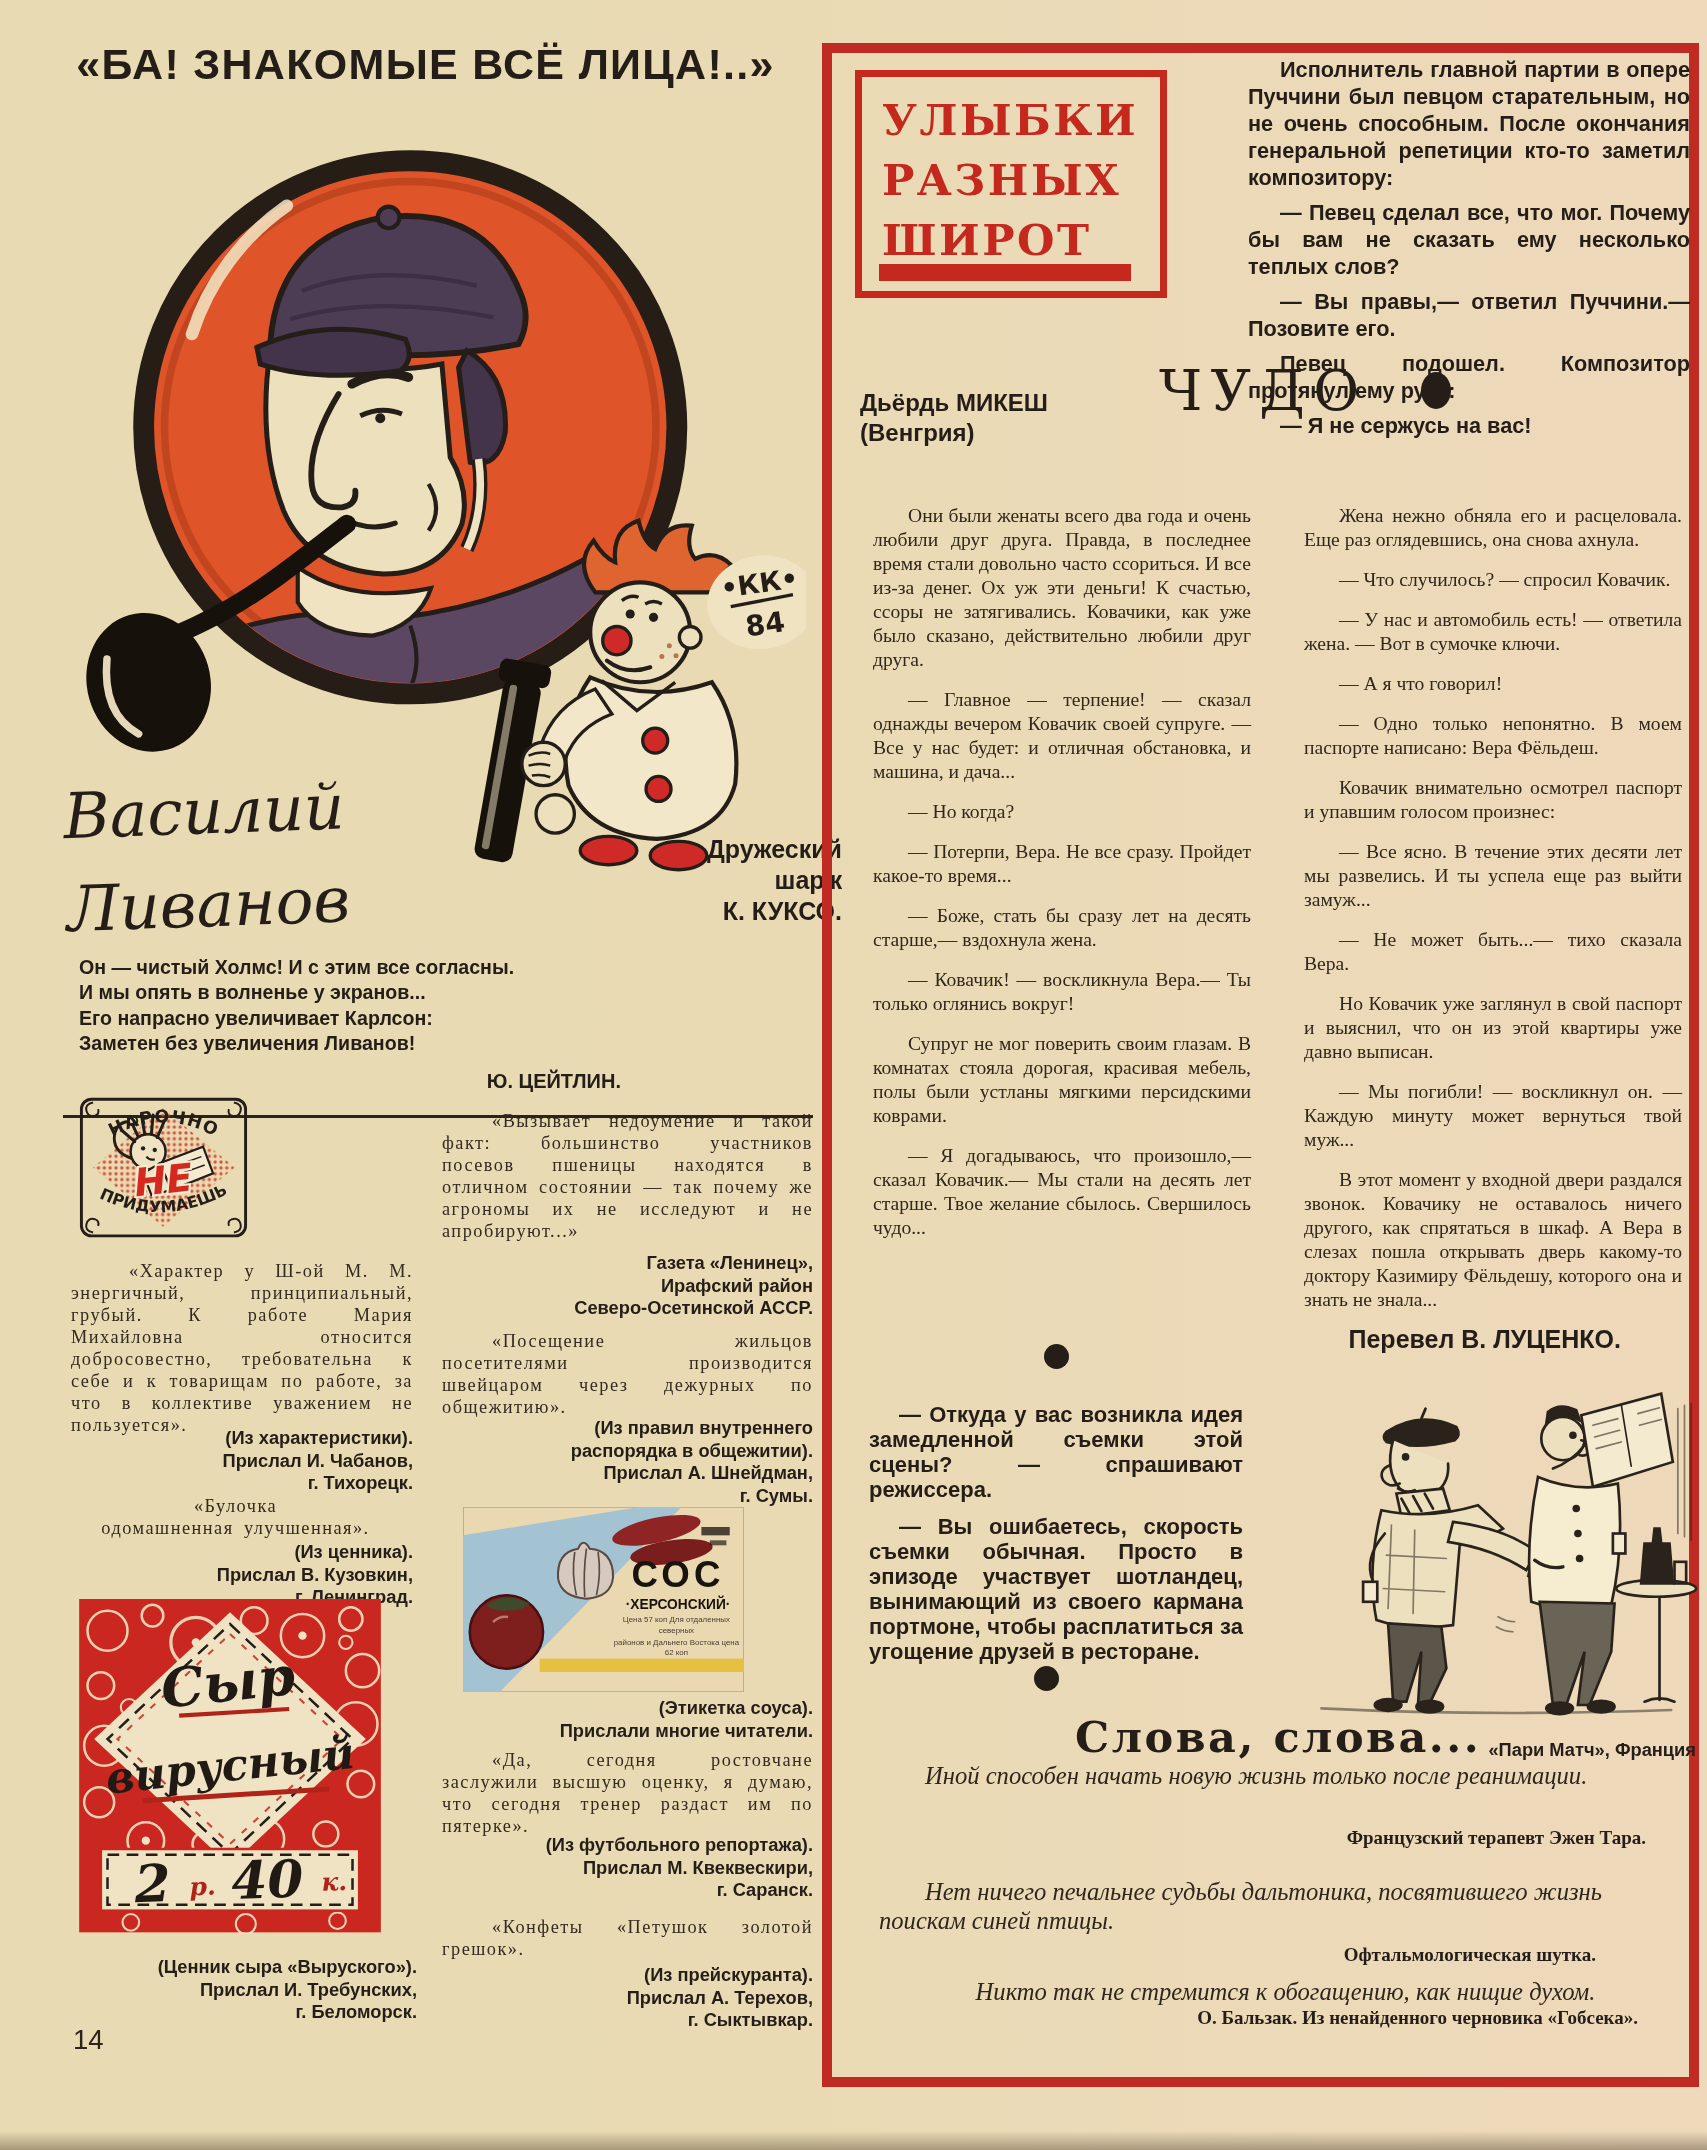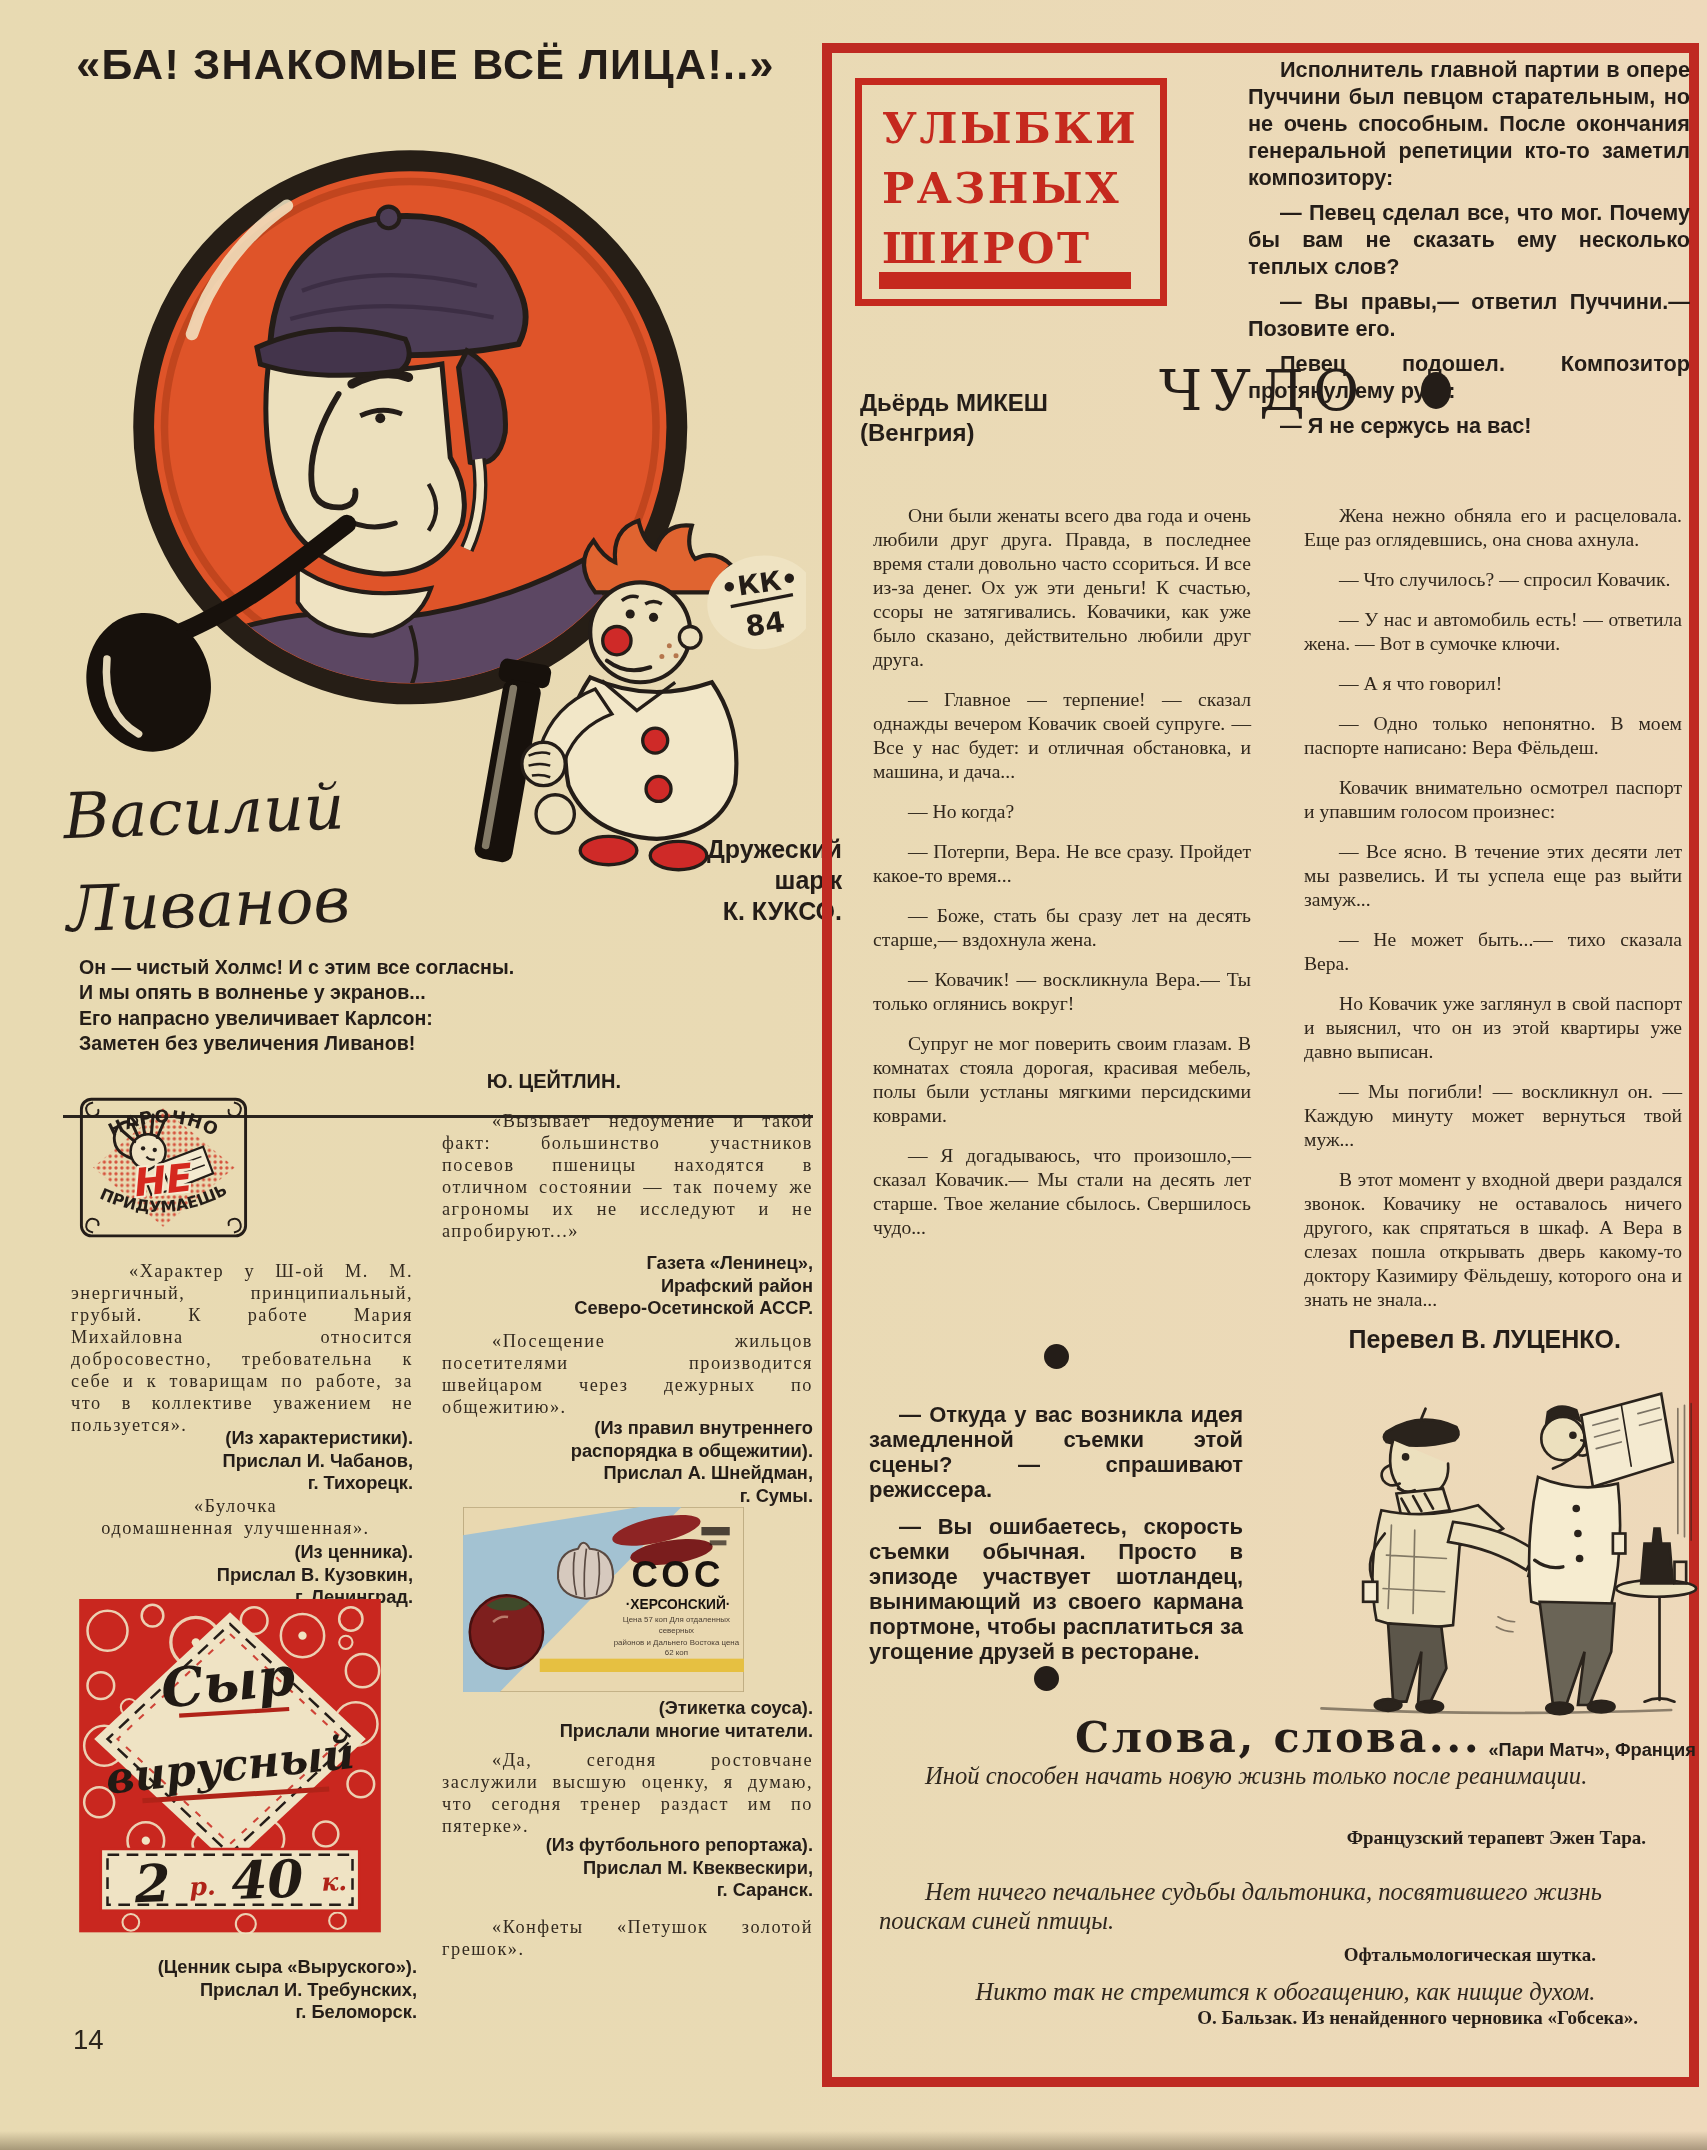--- a/index.html
+++ b/index.html
@@ -25,21 +25,21 @@
   #poem-author{left:79px;top:1070px;width:542px;font-size:20px;color:#241d18;}
   #poem-rule{left:63px;top:1115px;width:750px;height:2.5px;background:#2a241e;}
 
   .quote{font-size:18.3px;line-height:22px;letter-spacing:1.5px;word-spacing:4.2px;color:#332a20;}
   .quote.just{text-align:justify;}
   .qcap{font-family:"Liberation Sans","DejaVu Sans",sans-serif;font-weight:700;
         font-size:18.3px;line-height:22.5px;color:#241d18;}
   #page-num{left:73px;top:2024px;font-family:"Liberation Sans",sans-serif;font-size:27.5px;color:#2b241c;}
 
   #red-box{left:822px;top:43px;width:877px;height:2044px;border:10px solid #bf2a22;box-sizing:border-box;}
-  #rubric-box{left:855px;top:70px;width:312px;height:228px;border:7.5px solid #c5291e;box-sizing:border-box;margin-top:8px;}
+  #rubric-box{left:855px;top:70px;width:312px;height:228px;border:7.5px solid #c5291e;box-sizing:border-box;}
   .rubric-line{font-family:"DejaVu Serif",serif;font-weight:700;color:#c5291e;
         font-size:43px;line-height:60px;letter-spacing:2.5px;padding-left:20px;}
   #rubric-lines{padding-top:13.3px;}
   #rubric-bar{position:absolute;left:16.7px;bottom:10px;width:252px;height:16.7px;background:#c5291e;}
 
   .topjoke{font-size:21.7px;line-height:27px;}
   .topjoke p{margin:8px;text-indent:32px;text-align:justify;
         font-family:"Liberation Sans","DejaVu Sans",sans-serif;font-weight:700;color:#241d18;}
   #miracle-author{left:860px;top:388px;font-size:24px;line-height:30px;color:#241d18;}
   #chudo-title{left:1159px;top:358px;font-family:"DejaVu Serif",serif;font-size:56px;
@@ -292,20 +292,23 @@
     <rect x="92" y="182" width="245" height="16" fill="#e6c041"></rect>
   </svg>
   <div class="abs qcap right pre" style="left:442px;top:1697px;width:371px">(Этикетка соуса).
 Прислали многие читатели.</div>
 
   <div class="abs quote just" style="left:442px;top:1749px;width:371px;text-indent:50px">«Да, сегодня ростовчане заслужили высшую оценку, я думаю, что сегодня тренер раздаст им по пятерке».</div>
   <div class="abs qcap right pre" style="left:442px;top:1834px;width:371px">(Из футбольного репортажа).
 Прислал М. Квеквескири,
 г. Саранск.</div>
   <div class="abs quote just" style="left:442px;top:1916px;width:371px;text-indent:50px">«Конфеты «Петушок золотой грешок».</div>
+  <div class="abs qcap right pre" style="left:442px;top:1964px;width:371px">(Из прейскуранта).
+Прислал А. Терехов,
+г. Сыктывкар.</div>
 
   <div id="red-box" class="abs"></div>
 
   <div id="rubric-box" class="abs">
     <div id="rubric-lines">
 
     <div class="rubric-line">УЛЫБКИ</div>
         <div class="rubric-line">РАЗНЫХ</div>
         <div class="rubric-line">ШИРОТ</div>
       </div>

